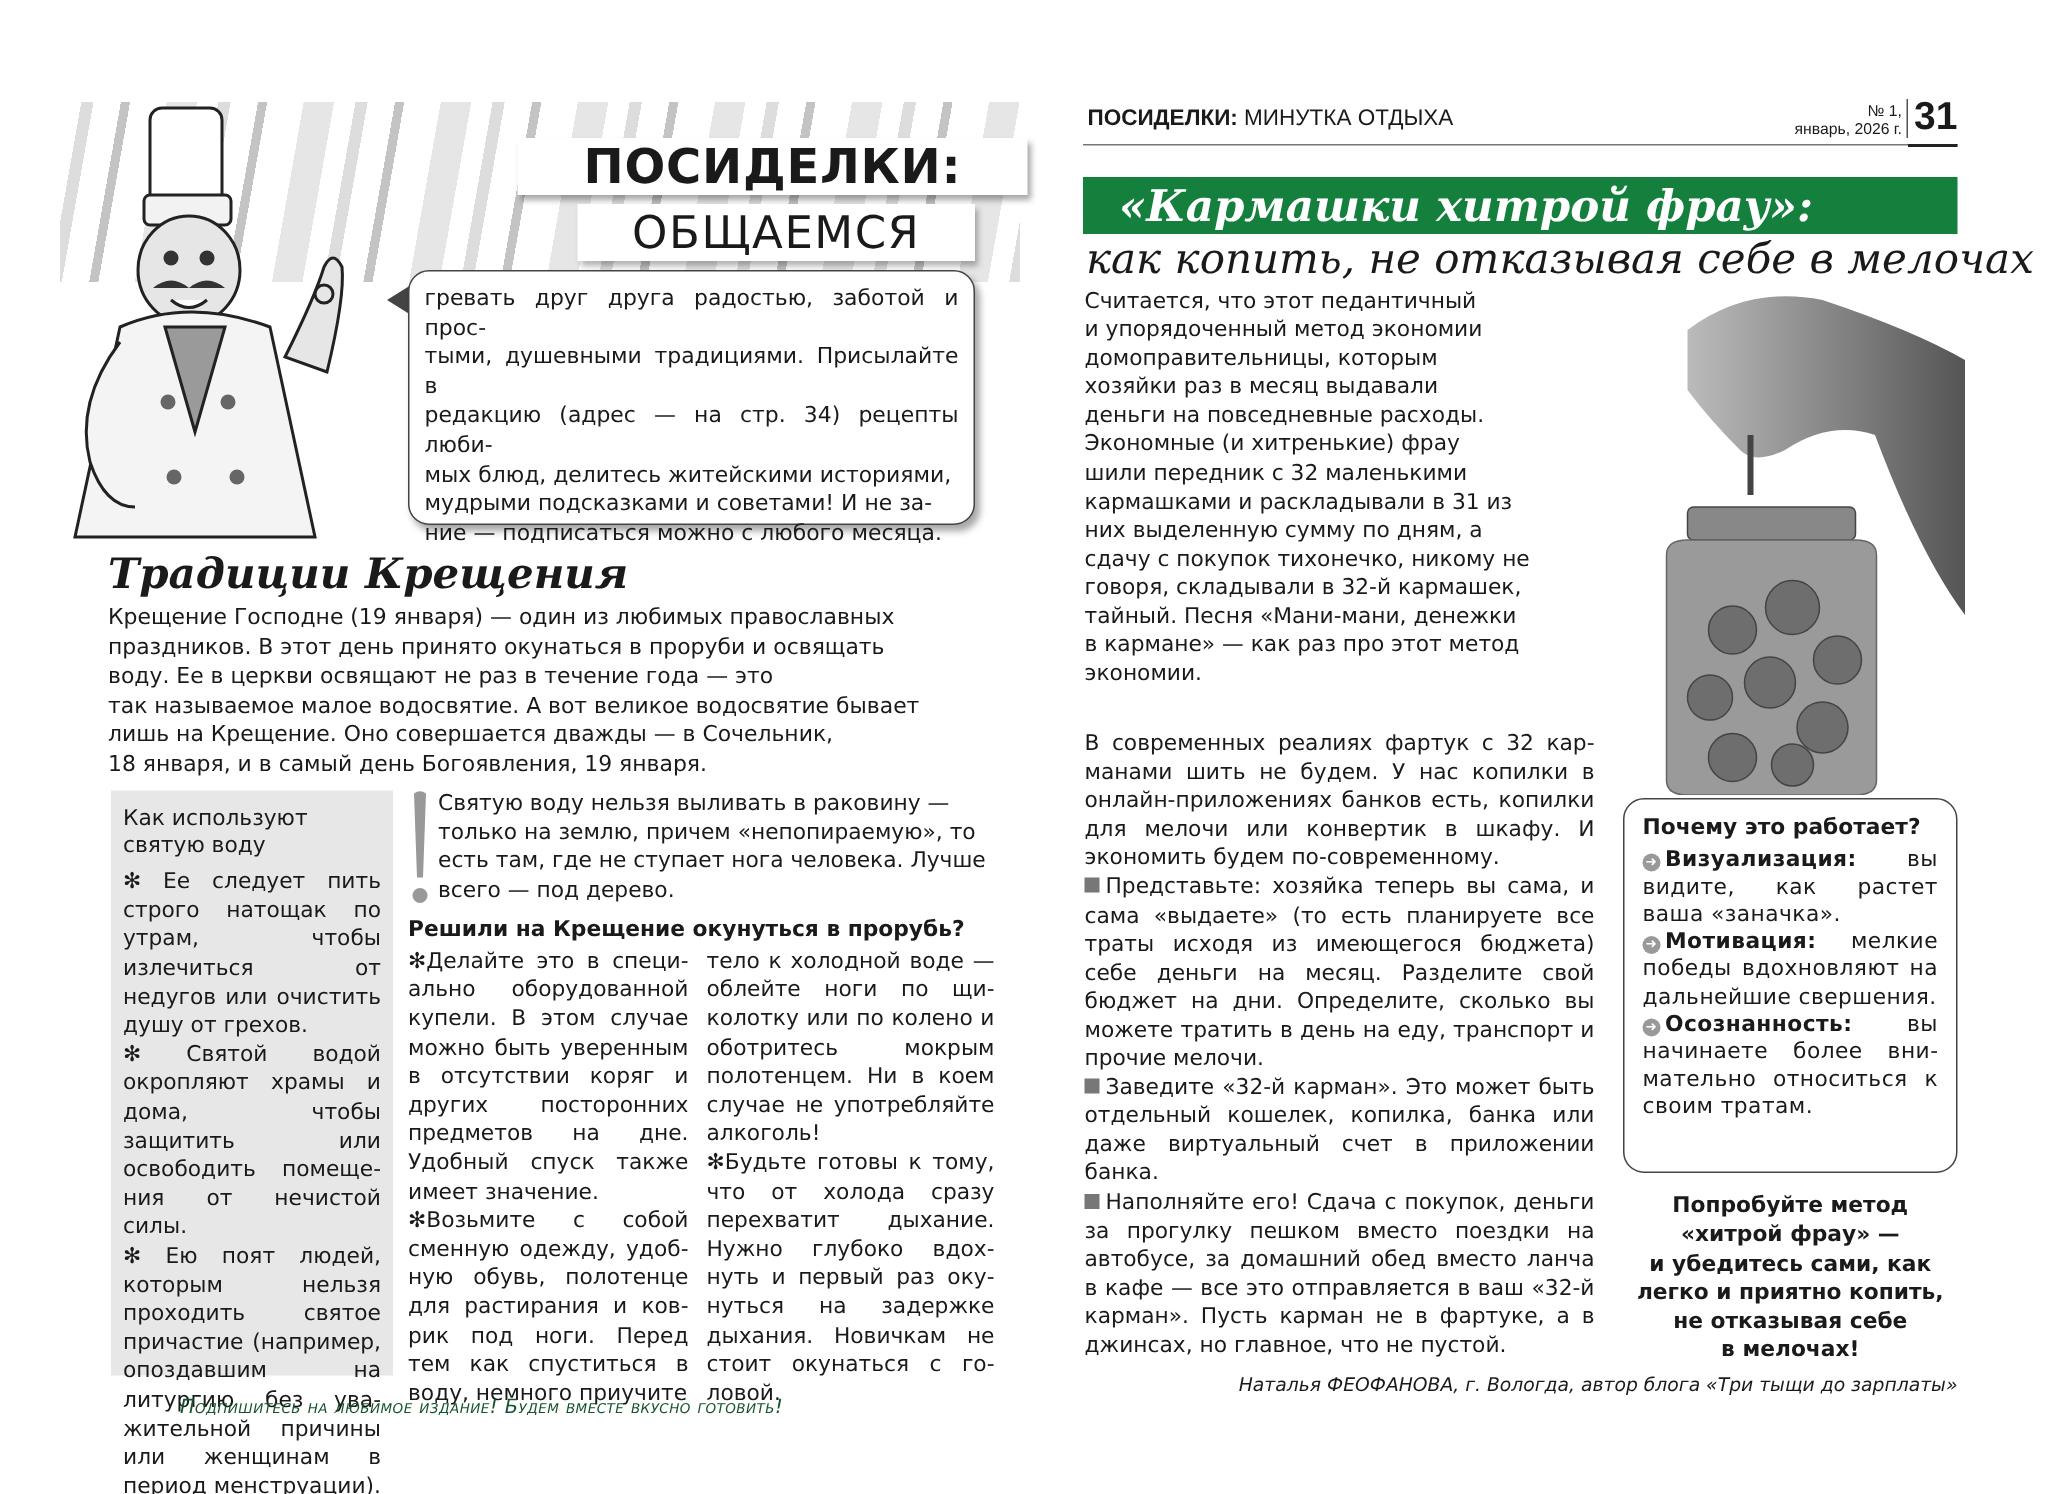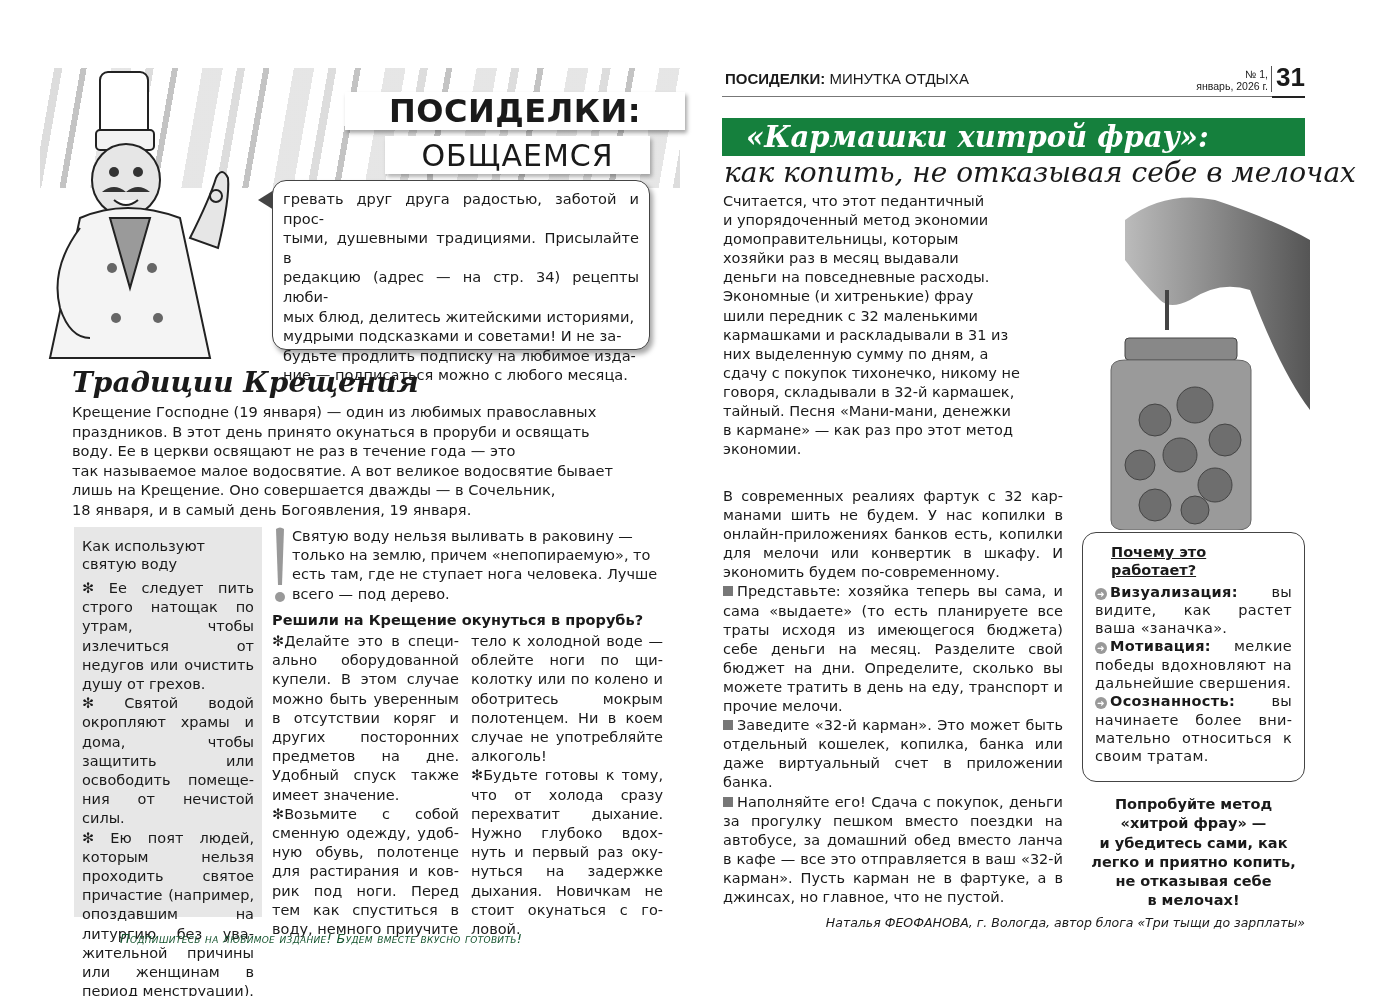--- a/index.html
+++ b/index.html
@@ -52,21 +52,21 @@
   .r-sub { left:724px; top:156px; font-family:"DejaVu Serif", serif; font-style:italic; font-size:28px; white-space:nowrap; }
   .r-p1 { left:723px; top:192px; width:340px; font-size:14.5px; line-height:19.1px; }
   .r-p1 span { display:block; white-space:nowrap; }
   .r-p2 { left:723px; top:487px; width:340px; font-size:14.5px; line-height:19.1px; text-align:justify; }
   .r-p2 p { margin:0; }
   .sq { display:inline-block; width:10px; height:10px; background:#777; margin-right:4px; vertical-align:0; }
   .byline { left:800px; top:915px; width:505px; text-align:right; font-style:italic; font-size:12.5px; }
   .photo { left:1095px; top:190px; width:215px; height:340px; }
   .why { left:1082px; top:532px; width:223px; height:250px; border:1.5px solid #444; border-radius:14px;
     padding:10px 12px; box-sizing:border-box; background:#fff; font-size:14.5px; line-height:18.3px; }
-  .why h4 { margin:0 16px 3px; font-size:14.5px; font-weight:bold;text-decoration:underline; }
+  .why h4 { margin:0 0 3px; font-size:14.5px; font-weight:bold; }
   .why p { margin:0; text-align:justify; letter-spacing:.3px; }
   .arr { display:inline-block; width:12px; height:12px; border-radius:50%; background:#999; color:#fff; font-size:9px; line-height:12px; text-align:center; margin-right:3px; vertical-align:0; }
   .try { left:1082px; top:795px; width:223px; text-align:center; font-weight:bold; font-size:14.5px; line-height:19.3px; }
 </style>
 </head>
 <body>
 
 <div class="abs stripes"></div>
 
 <svg class="abs chef" viewBox="0 0 250 300">
@@ -91,21 +91,20 @@
 <div class="abs title-box1">ПОСИДЕЛКИ:</div>
 <div class="abs title-box2">ОБЩАЕМСЯ</div>
 
 <div class="abs bubble-tail"></div>
 <div class="abs bubble">
   <p>гревать друг друга радостью, заботой и прос-</p>
   <p>тыми, душевными традициями. Присылайте в</p>
   <p>редакцию (адрес — на стр. 34) рецепты люби-</p>
   <p>мых блюд, делитесь житейскими историями,</p>
   <p>мудрыми подсказками и советами! И не за-</p>
-  <p>будьте продлить подписку на любимое изда-</p>
   <p>ние — подписаться можно с любого месяца.</p>
 </div>
 
 <div class="abs h-trad">Традиции Крещения</div>
 <div class="abs lead">
   <span>Крещение Господне (19 января) — один из любимых православных</span>
   <span>праздников. В этот день принято окунаться в проруби и освящать</span>
   <span>воду. Ее в церкви освящают не раз в течение года — это</span>
   <span>так называемое малое водосвятие. А вот великое водосвятие бывает</span>
   <span>лишь на Крещение. Оно совершается дважды — в Сочельник,</span>

